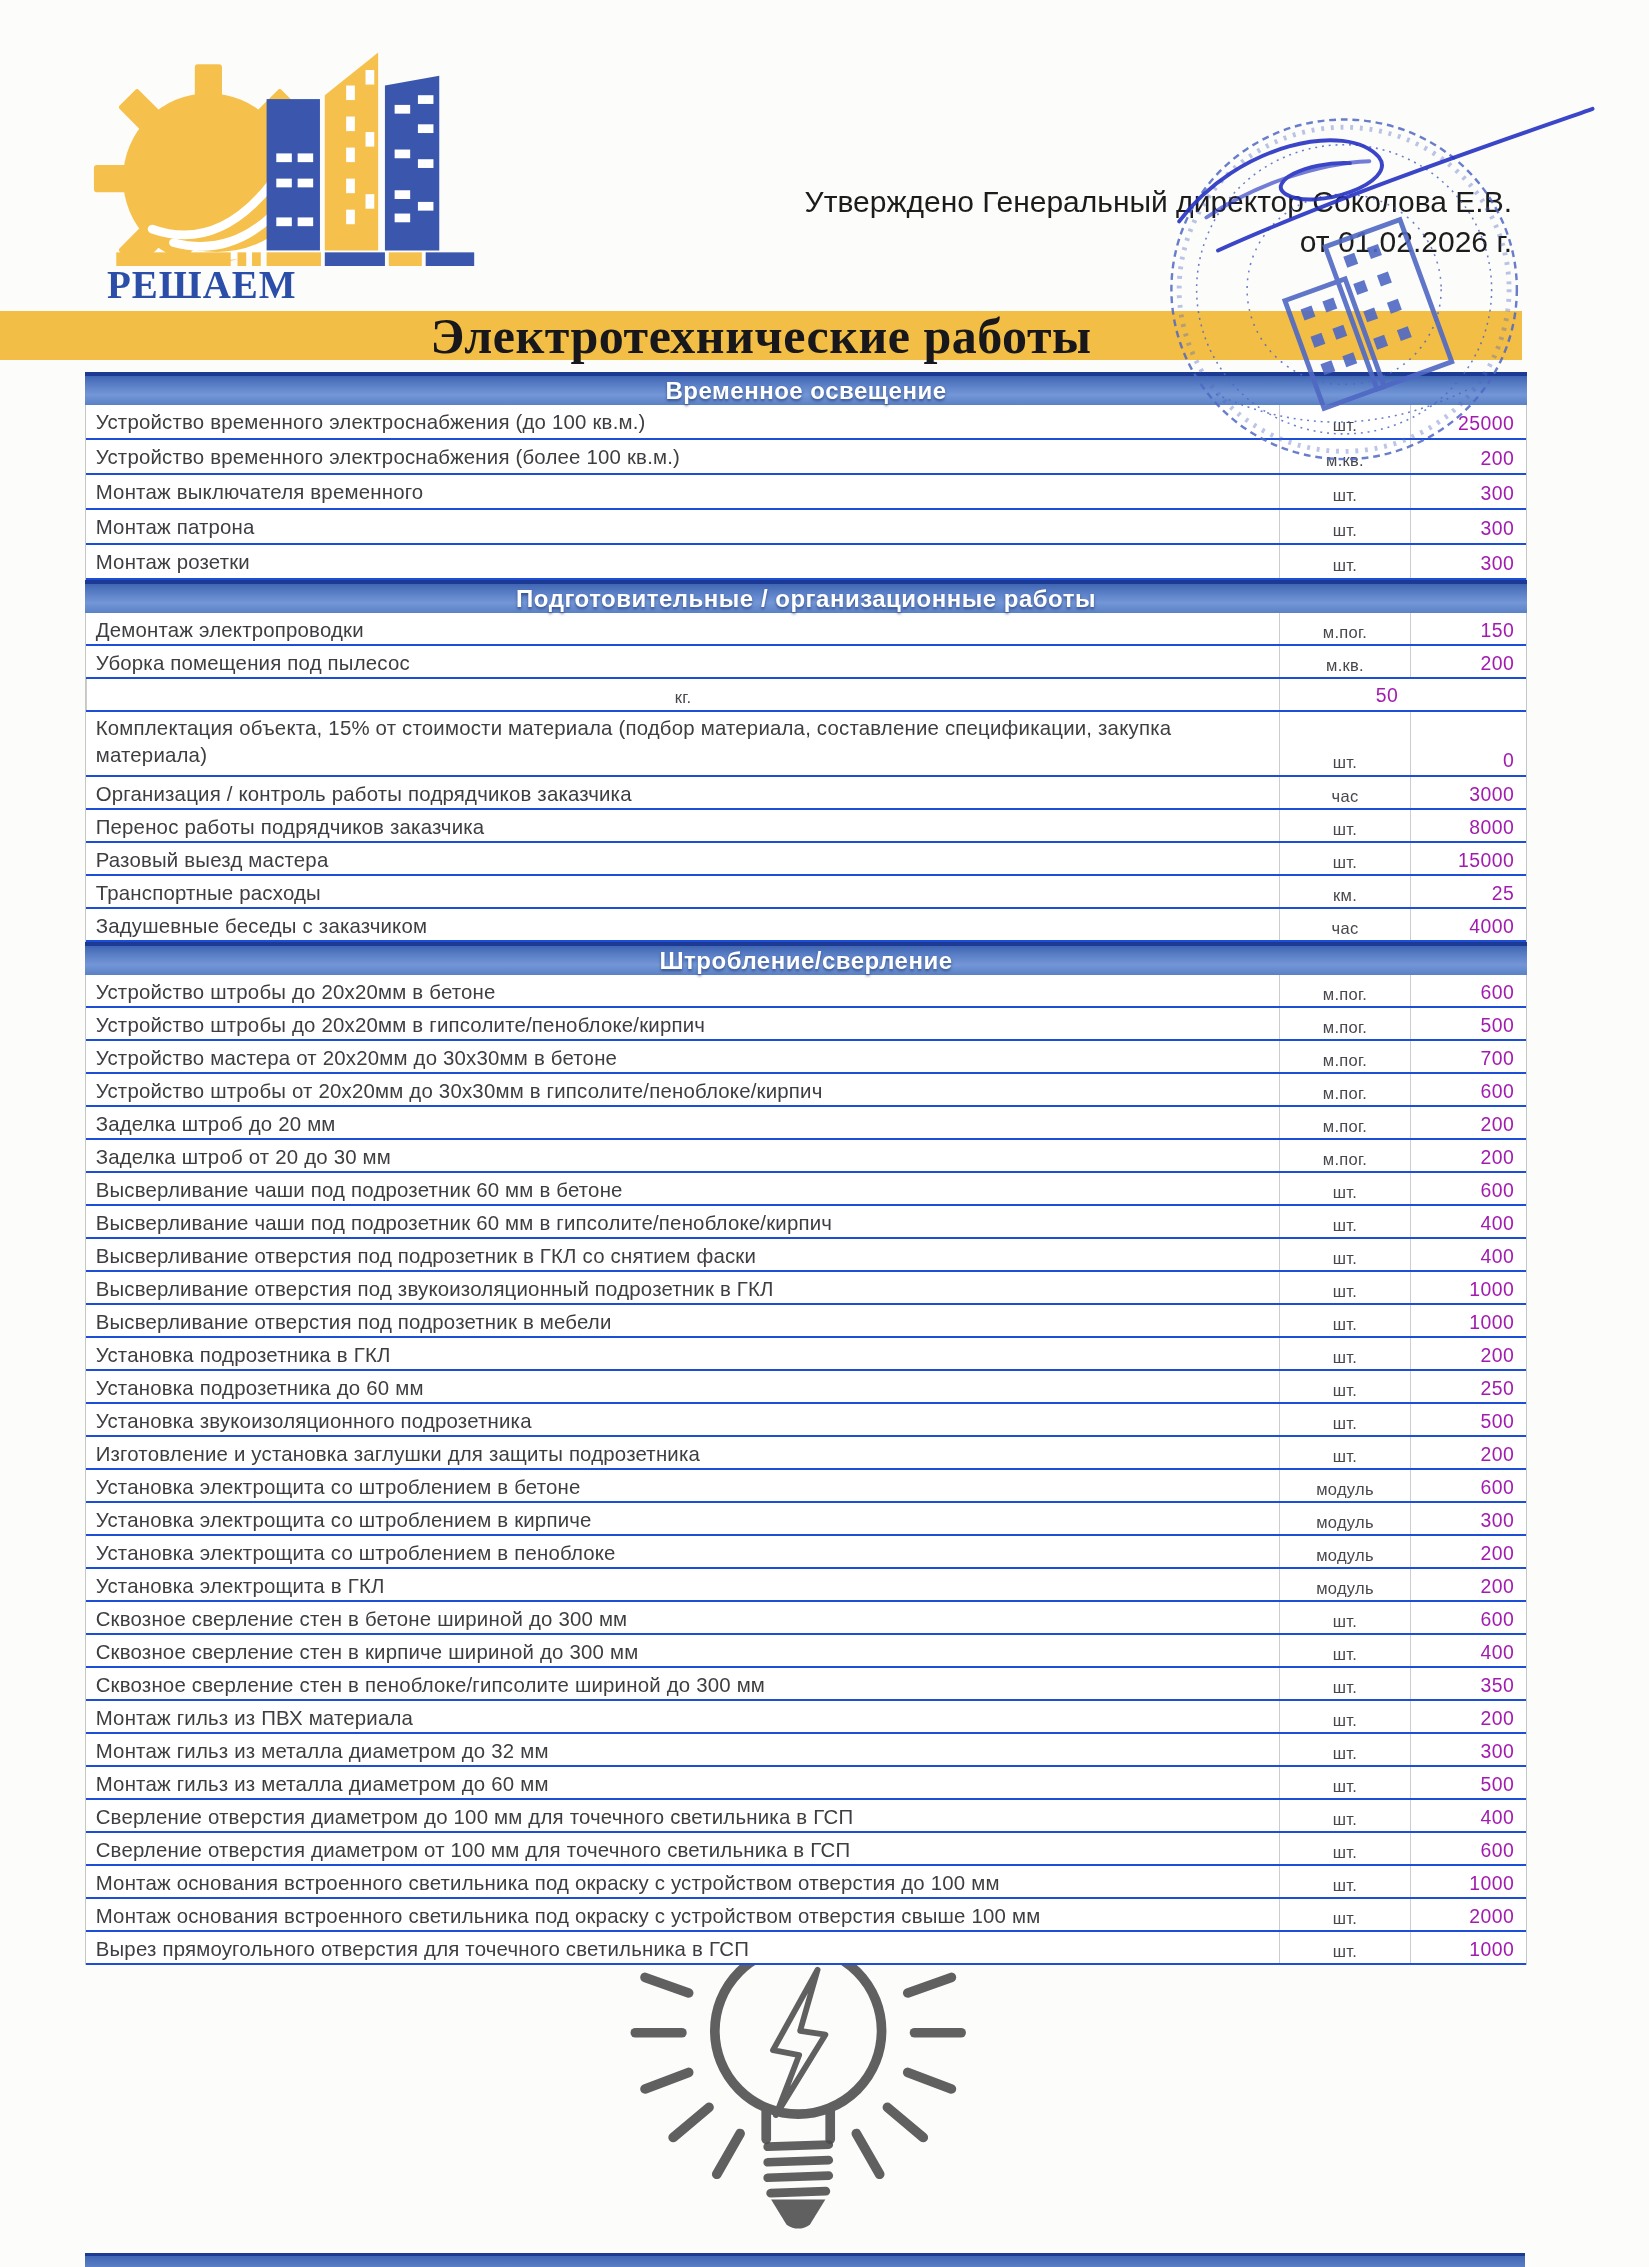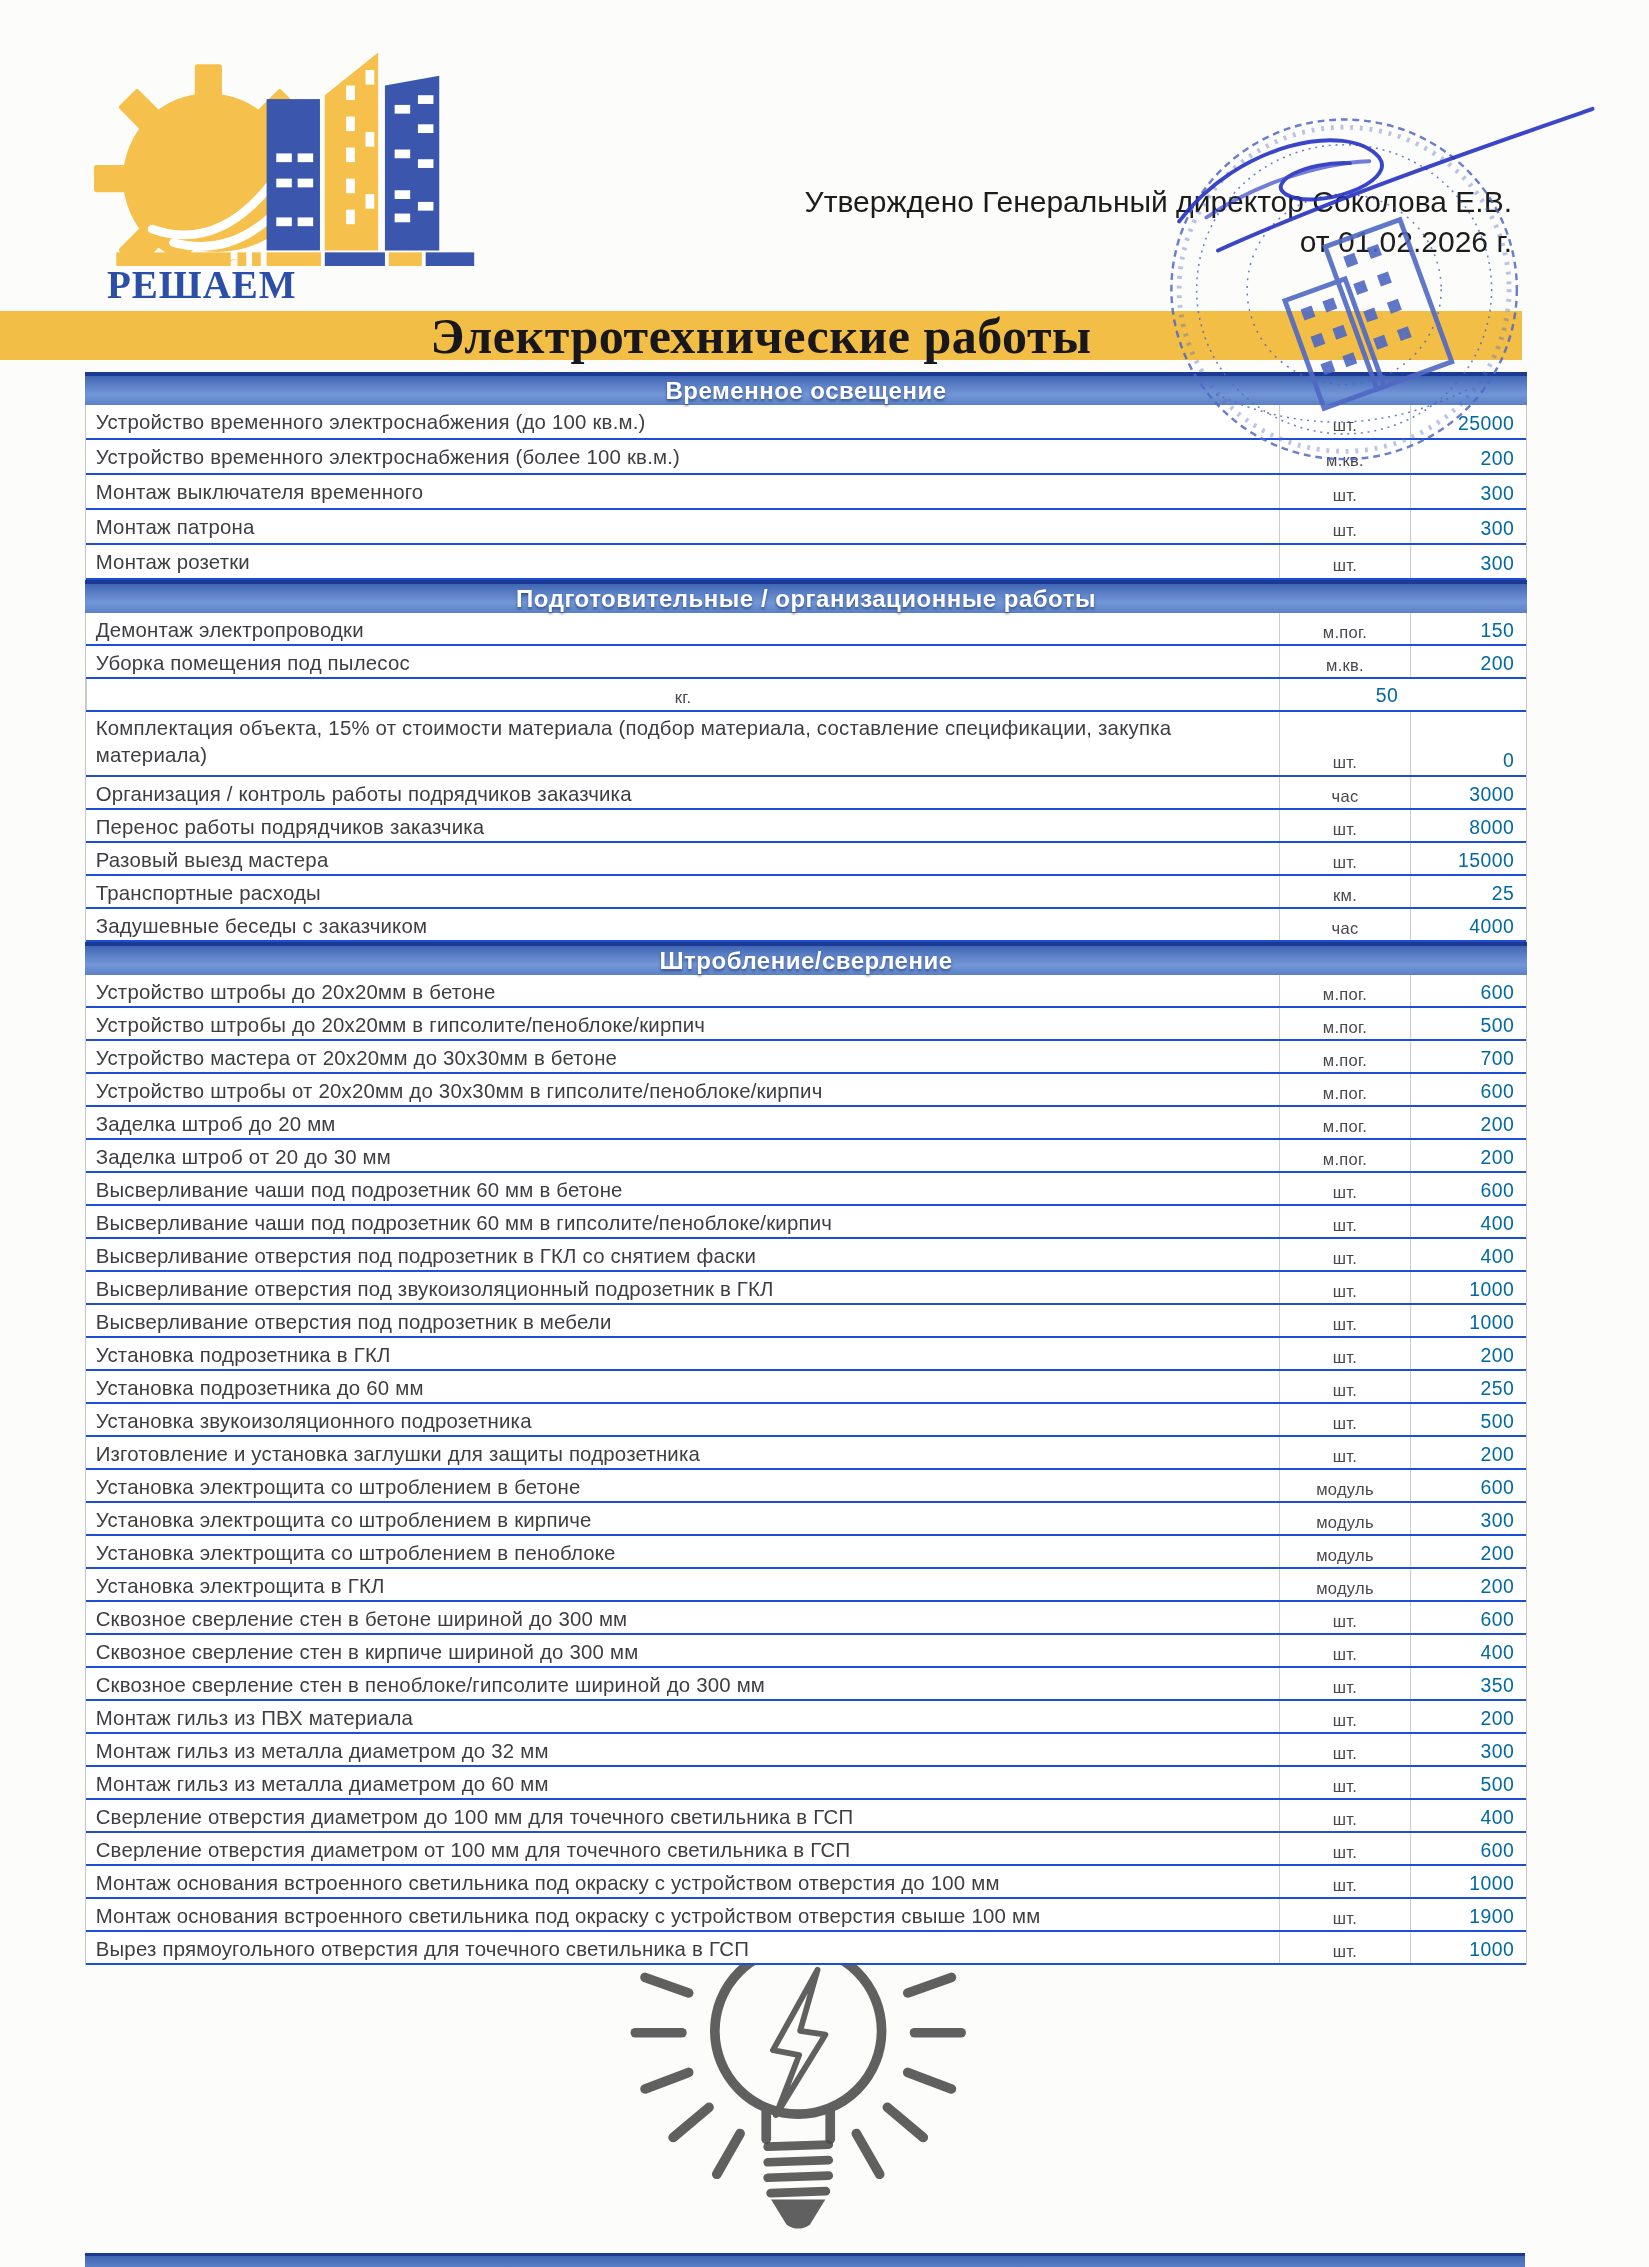--- a/index.html
+++ b/index.html
@@ -58,21 +58,21 @@
     padding:2.9px 5.8px 0 9.7px;font-size:20.4px;color:#3e3e42;
     line-height:1.4;letter-spacing:0.2px;white-space:nowrap;overflow:visible;
   }
   .tall .c-name{white-space:normal;max-width:1116px;line-height:1.35;}
   .c-unit{
     border-left:1px solid #cdcdcd;display:flex;align-items:flex-end;justify-content:center;
     font-size:16.5px;color:#47474d;padding-bottom:2.9px;letter-spacing:0.3px;
   }
   .c-price{
     border-left:1px solid #cdcdcd;display:flex;align-items:flex-end;justify-content:flex-end;
-    font-size:19.4px;color:#0369a1;padding:0 11.6px 2.9px 0;letter-spacing:0.5px;
+    font-size:19.4px;color:#a21caf;padding:0 11.6px 2.9px 0;letter-spacing:0.5px;
   }
   
   #bulb-svg{position:absolute;left:611px;top:1897px;width:388px;height:349px;}
   
   .bottom-bar{
     position:absolute;left:85px;top:2253px;width:1440px;height:14.6px;
     border-top:3.9px solid #1c3a94;
     background:linear-gradient(180deg,#4066b4 0%,#5d82c8 80%);
   }
 </style>
@@ -400,21 +400,21 @@
       <div class="c-price">600</div>
     </div>
     <div class="prow s2">
       <div class="c-name">Монтаж основания встроенного светильника под окраску с устройством отверстия до 100 мм</div>
       <div class="c-unit">шт.</div>
       <div class="c-price">1000</div>
     </div>
     <div class="prow s2">
       <div class="c-name">Монтаж основания встроенного светильника под окраску с устройством отверстия свыше 100 мм</div>
       <div class="c-unit">шт.</div>
-      <div class="c-price">1900</div>
+      <div class="c-price">2000</div>
     </div>
     <div class="prow s2">
       <div class="c-name">Вырез прямоугольного отверстия для точечного светильника в ГСП</div>
       <div class="c-unit">шт.</div>
       <div class="c-price">1000</div>
     </div>
   </div>
 
 <svg id="bulb-svg" viewBox="0 0 400 360">
   <g stroke="#4b4b4b" stroke-width="10" stroke-linecap="round" fill="none" opacity="0.88">

